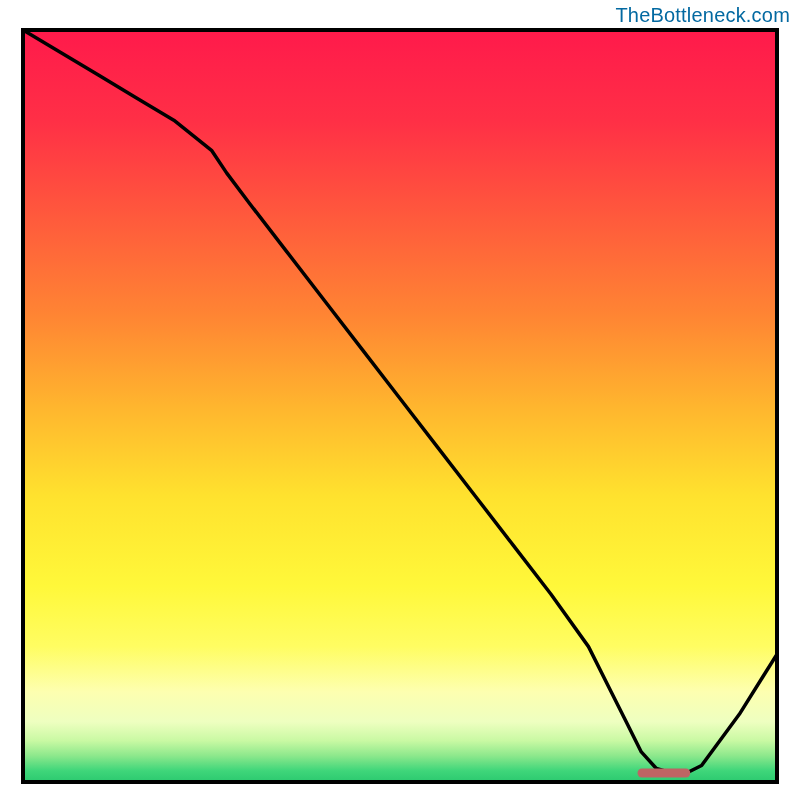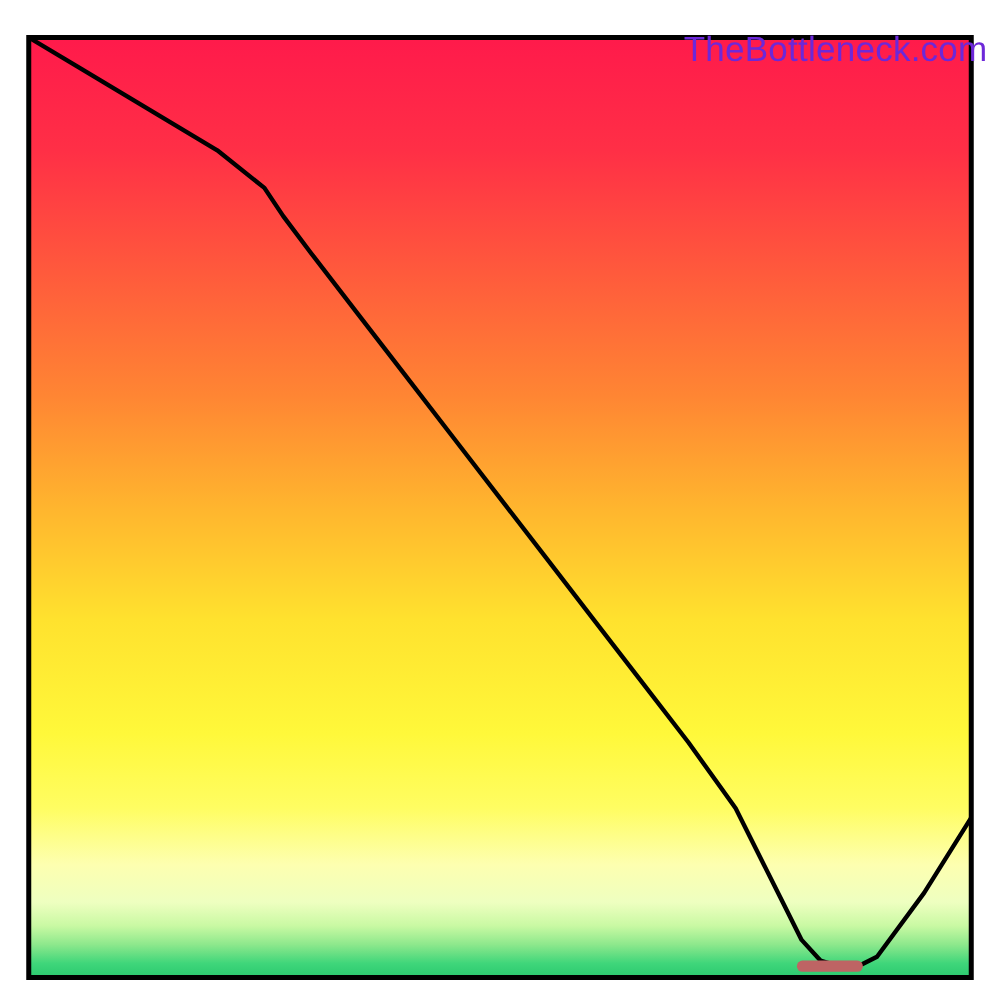--- a/index.html
+++ b/index.html
@@ -13,27 +13,26 @@
   }
   .chart-container {
     position: relative;
     width: 800px;
     height: 800px;
   }
   .watermark {
     position: absolute;
     top: 4px;
     right: 10px;
-    font-size: 28px;
-    color: #6d28d9;
+    font-size: 20px;
+    color: #0369a1;
     font-weight: 400;
     letter-spacing: 0.2px;
     z-index: 10;
     font-family: Arial, sans-serif;
-    margin-top: 20px;
   }
   svg.plot {
     position: absolute;
     top: 0;
     left: 0;
     width: 800px;
     height: 800px;
     display: block;
   }
 </style>

